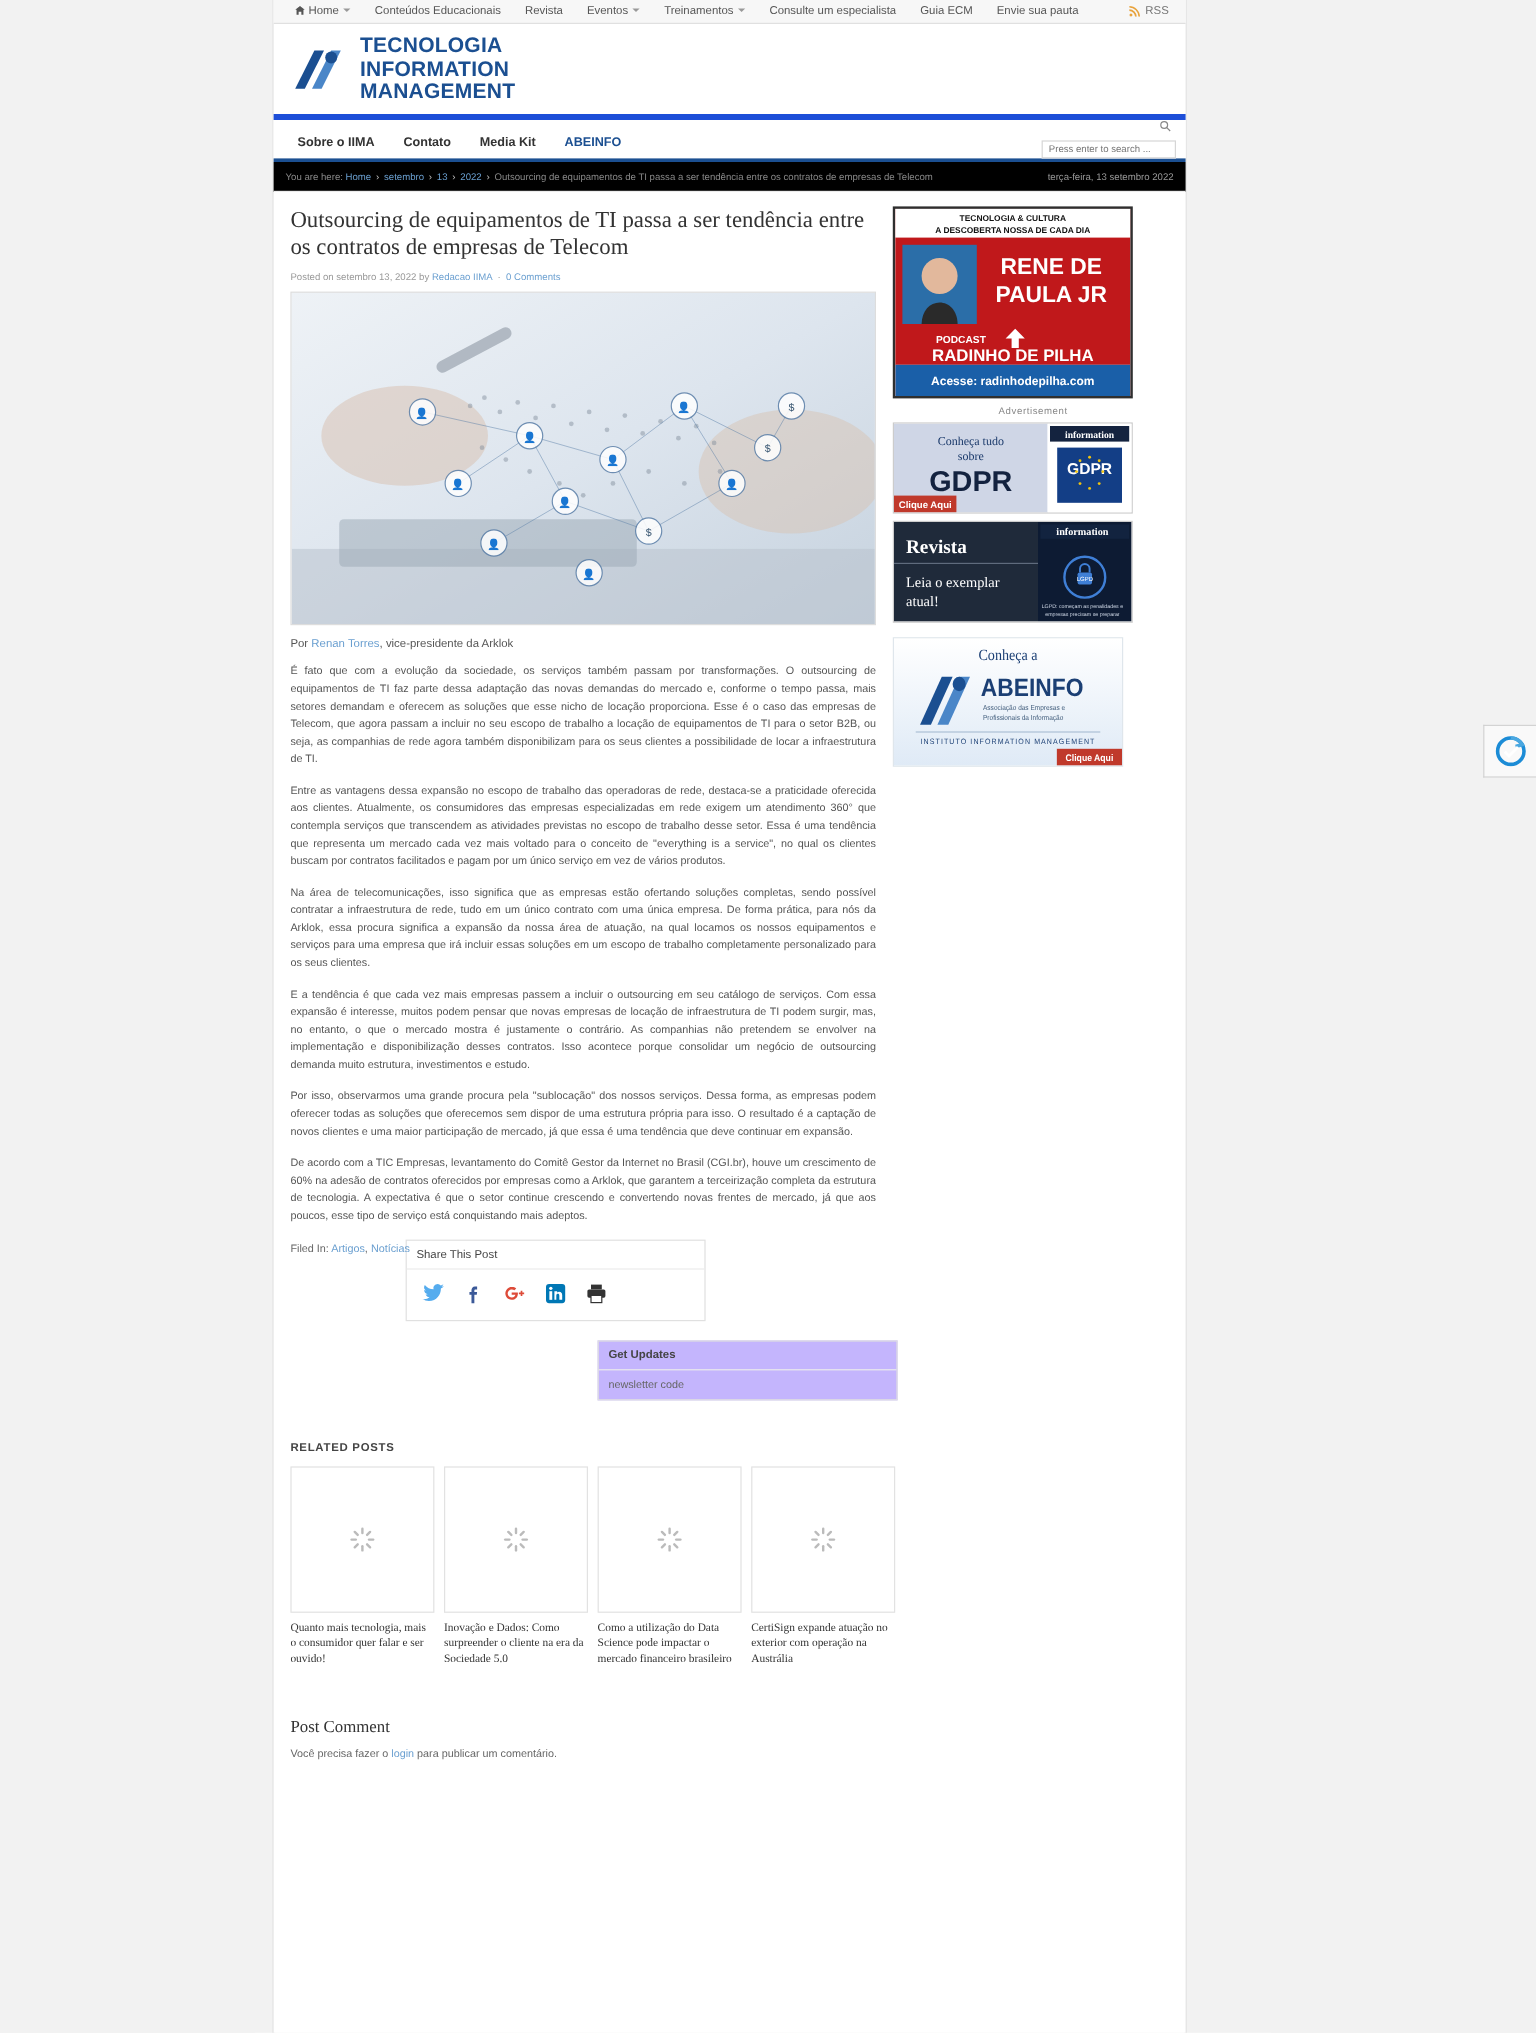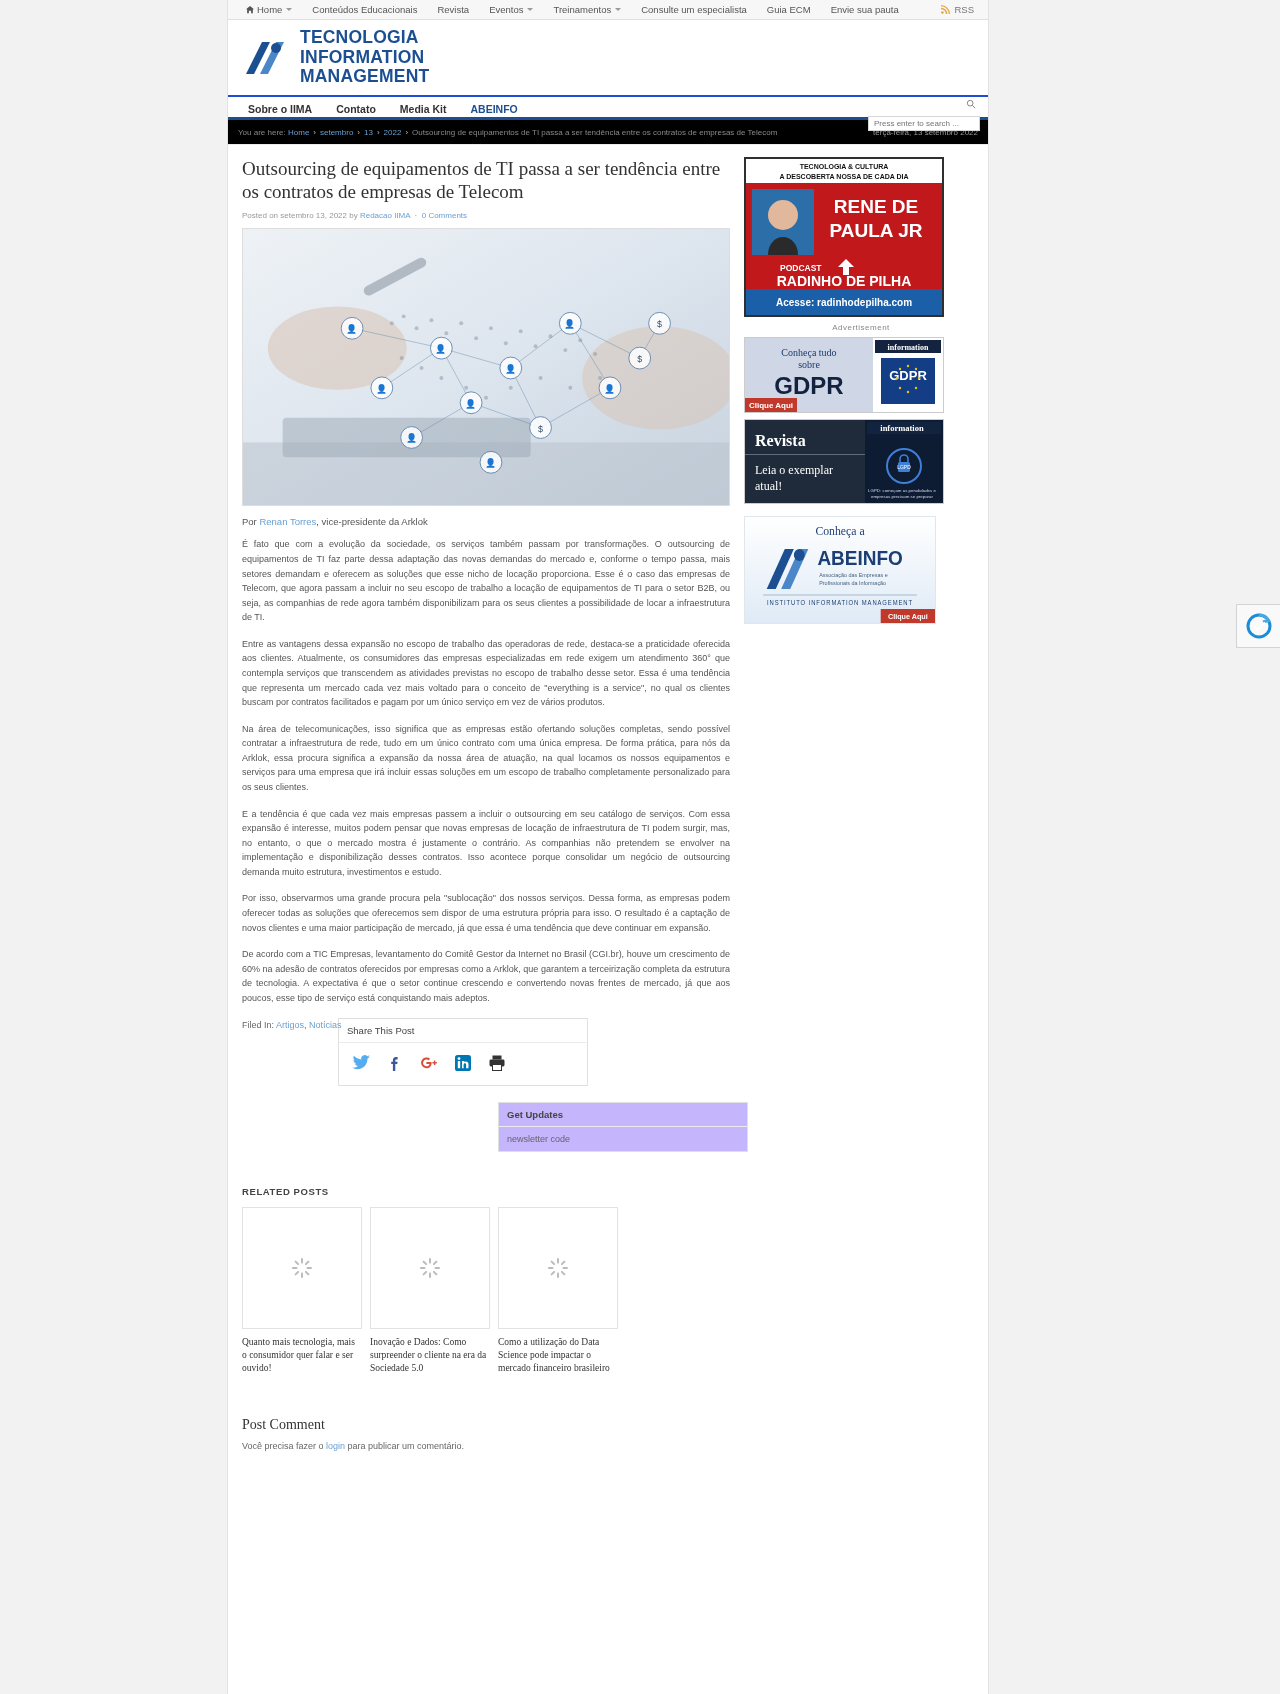--- a/index.html
+++ b/index.html
@@ -29,22 +29,22 @@
          display:flex; align-items:center; gap:4px; }
   .rss-dot { width:9px; height:9px; display:inline-block; }
   
   .header { height:75px; display:flex; align-items:center; padding:0 14px; }
   .logo { display:flex; align-items:center; gap:10px; }
   .logo-mark { width:48px; height:48px; position:relative; }
   .logo-text { line-height:1.12; }
   .logo-text div { font-size:17.5px; letter-spacing:.2px; color:#1b4f91; font-weight:bold; }
   .logo-text div:first-child { color:#1b4f91; }
   
-  .mainnav { border-top:2px solid #1d4ed8; border-bottom:3px solid #1b4f91;
-             height:25px; display:flex; align-items:flex-start; padding:0 8px;
+  .mainnav { border-top:5px solid #1d4ed8; border-bottom:3px solid #1b4f91;
+             height:40px; display:flex; align-items:flex-end; padding:0 8px;
              background:#fff; position:relative; }
   .mainnav ul { list-style:none; display:flex; margin:0; padding:0; }
   .mainnav li { padding:0 12px; font-size:10.5px; font-weight:bold; color:#333;
                 line-height:25px; cursor:pointer; }
   .mainnav li.blue { color:#1b4f91; }
   .searchbox { margin-left:auto; position:relative; }
   .searchbox input { width:112px; height:15px; border:1px solid #d6d6d6;
                      font-size:8px; color:#aaa; padding:0 18px 0 5px;
                      font-family:"Liberation Sans", sans-serif;margin-top:19px; }
   .search-ic { position:absolute; right:4px; top:2px; width:10px; height:10px; }
@@ -406,20 +406,39 @@
                       <line x1="4.6" y1="4.6" x2="7.1" y2="7.1"></line>
                       <line x1="14.9" y1="14.9" x2="17.4" y2="17.4"></line>
                       <line x1="4.6" y1="17.4" x2="7.1" y2="14.9"></line>
                       <line x1="14.9" y1="7.1" x2="17.4" y2="4.6"></line>
                     </g>
                   </svg>
             </span>
           </div>
           <div class="rel-cap">Como a utilização do Data Science pode impactar o mercado financeiro brasileiro</div>
         </div>
+        <div class="rel-item">
+          <div class="rel-thumb">
+            <span class="spinner">
+              <svg width="22" height="22" viewBox="0 0 22 22">
+                    <g stroke="#bbb" stroke-width="2" stroke-linecap="round">
+                      <line x1="11" y1="2" x2="11" y2="5.5"></line>
+                      <line x1="11" y1="16.5" x2="11" y2="20"></line>
+                      <line x1="2" y1="11" x2="5.5" y2="11"></line>
+                      <line x1="16.5" y1="11" x2="20" y2="11"></line>
+                      <line x1="4.6" y1="4.6" x2="7.1" y2="7.1"></line>
+                      <line x1="14.9" y1="14.9" x2="17.4" y2="17.4"></line>
+                      <line x1="4.6" y1="17.4" x2="7.1" y2="14.9"></line>
+                      <line x1="14.9" y1="7.1" x2="17.4" y2="4.6"></line>
+                    </g>
+                  </svg>
+            </span>
+          </div>
+          <div class="rel-cap">CertiSign expande atuação no exterior com operação na Austrália</div>
+        </div>
       </div>
 
       <div class="pc-title">Post Comment</div>
       <div class="pc-text">
         <span>Você precisa fazer o </span><a href="#">login</a><span> para publicar um comentário.</span>
       </div>
 
       <div class="tall"></div>
     </div>
 

